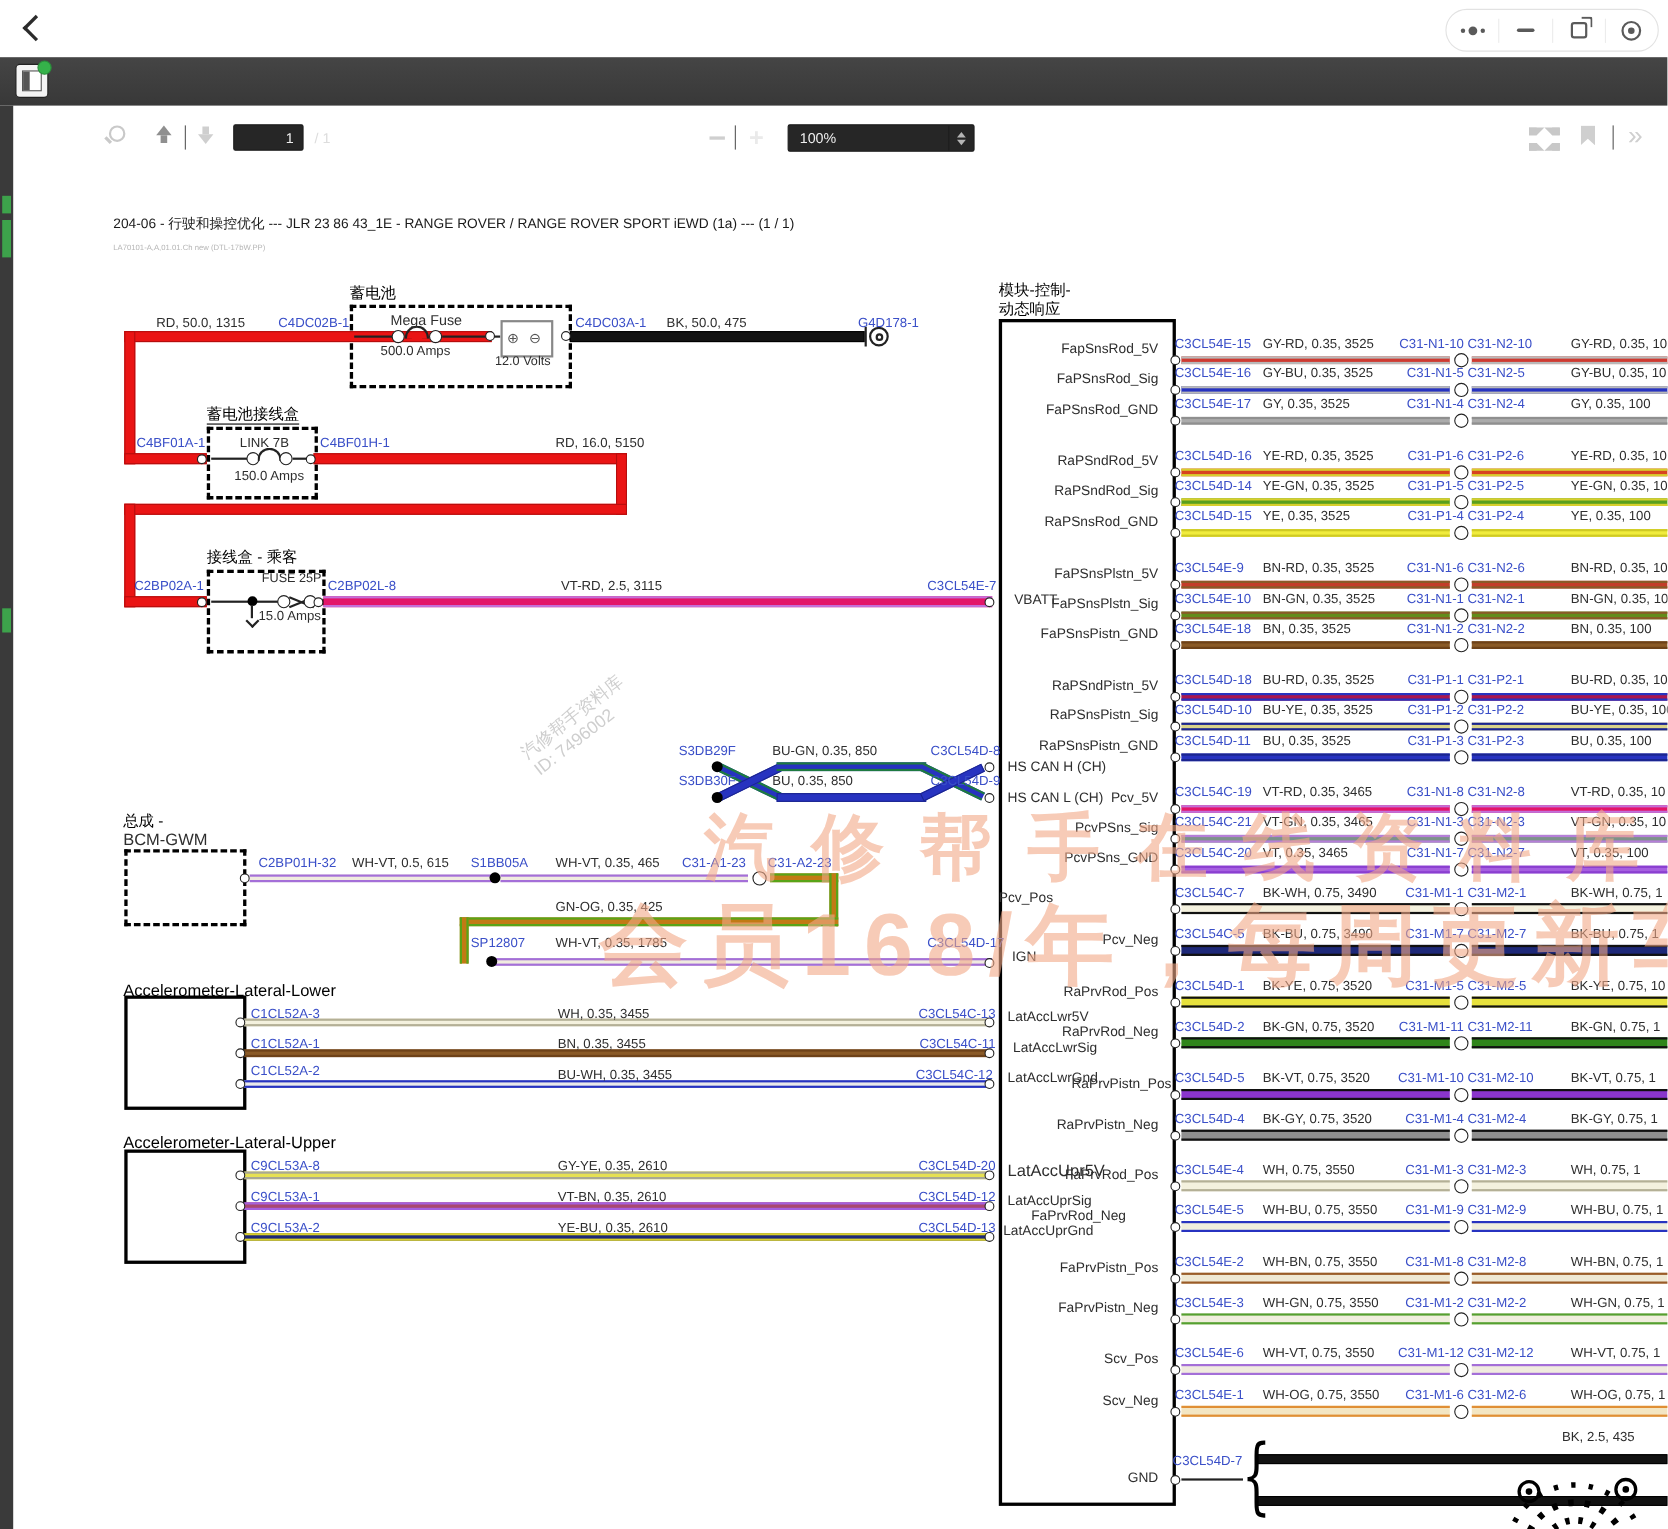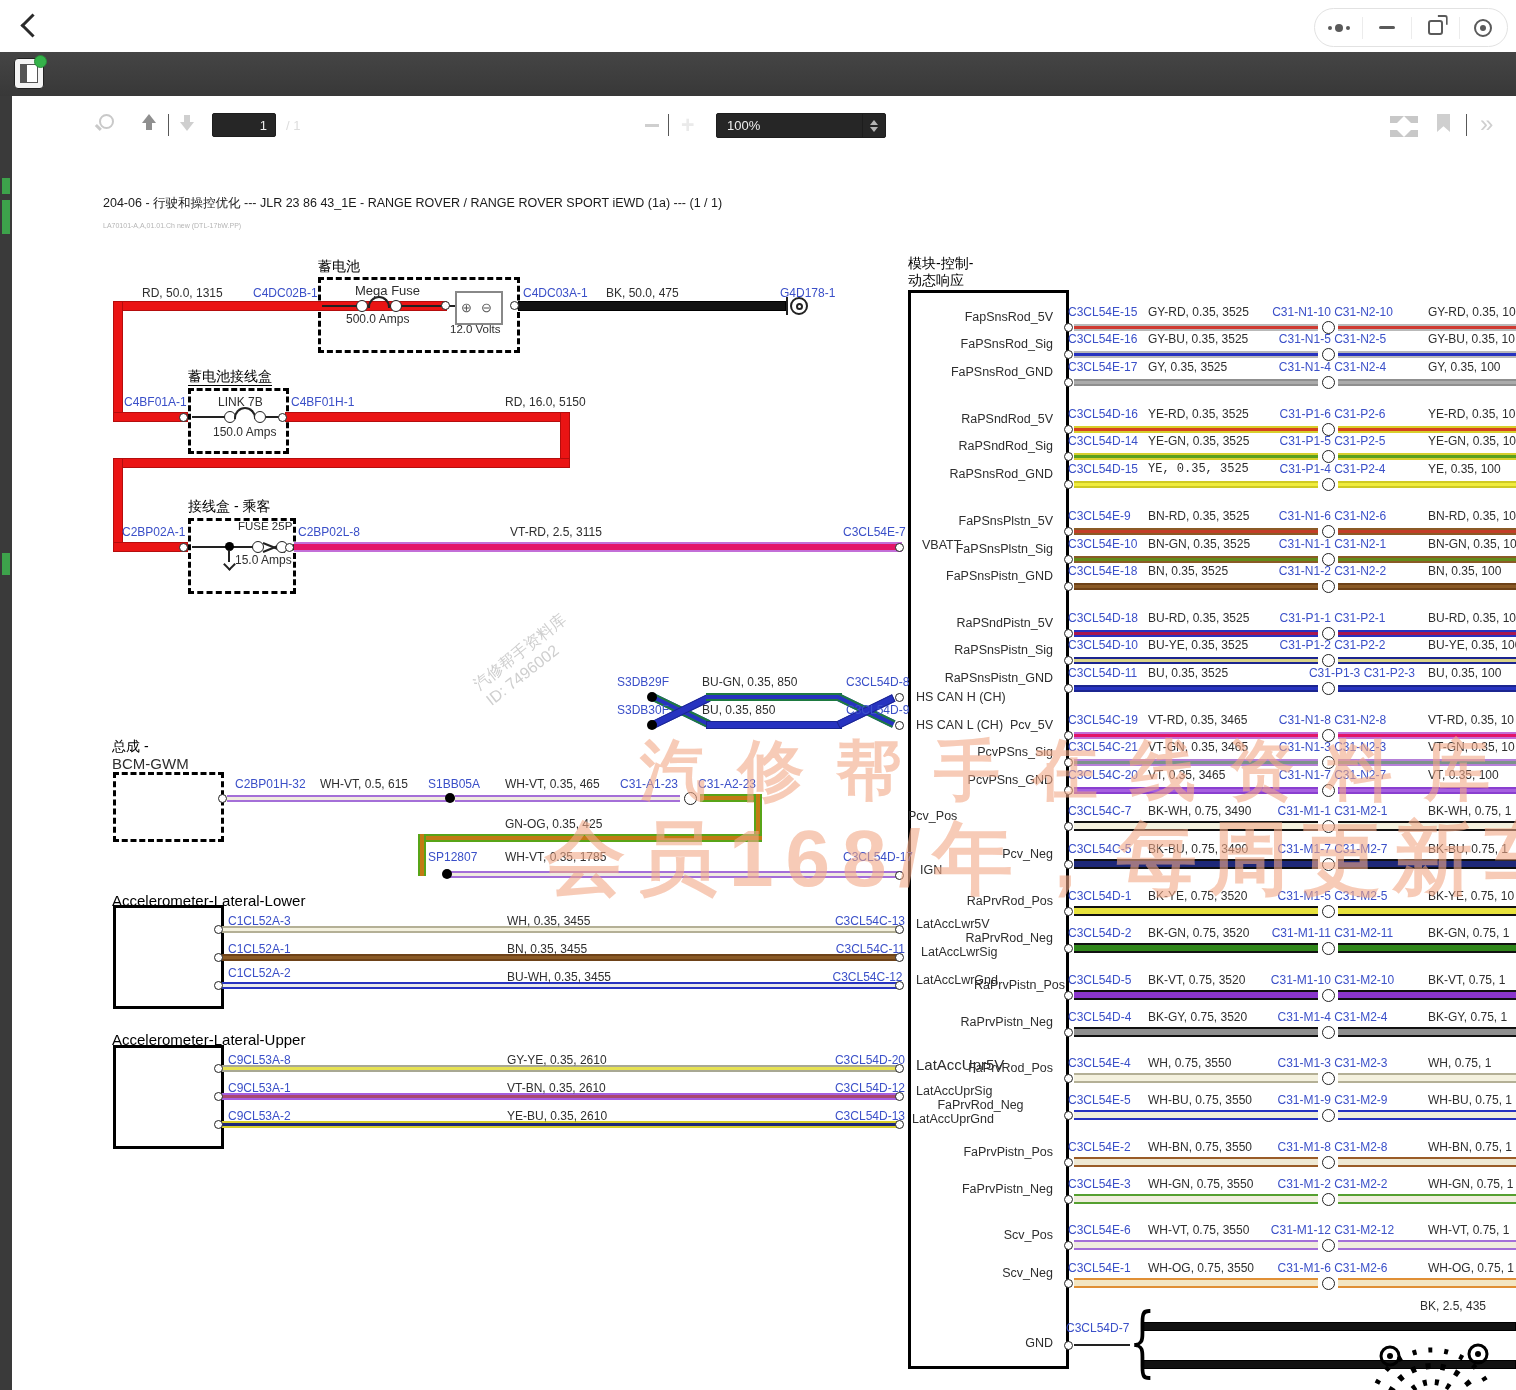--- a/index.html
+++ b/index.html
@@ -334,21 +334,21 @@
     <div class="lbl blue" style="left: 1068px; top: 435px;">C3CL54D-14</div>
     <div class="lbl" style="left: 1148px; top: 435px;">YE-GN, 0.35, 3525</div>
     <div class="lbl blue" style="left: 1250px; width: 165px; text-align: center; top: 435px;">C31-P1-5  C31-P2-5</div>
     <div class="lbl" style="left: 1428px; top: 435px;">YE-GN, 0.35, 10</div>
     <div class="term" style="left: 1064px; top: 479.5px;"></div>
     <div class="wire" style="left: 1074px; top: 480.5px; width: 244px; height: 7px; background: rgb(240, 236, 61); border-top: 2px solid rgb(207, 202, 36); border-bottom: 2px solid rgb(207, 202, 36);"></div>
     <div class="ilc" style="left: 1322px; top: 477.5px;"></div>
     <div class="wire" style="left: 1338px; top: 480.5px; width: 178px; height: 7px; background: rgb(240, 236, 61); border-top: 2px solid rgb(207, 202, 36); border-bottom: 2px solid rgb(207, 202, 36);"></div>
     <div class="lbl" style="left: 908px; width: 145px; text-align: right; top: 467px; font-size: 12.5px;">RaPSnsRod_GND</div>
     <div class="lbl blue" style="left: 1068px; top: 463px;">C3CL54D-15</div>
-    <div class="lbl" style="left: 1148px; top: 463px; font-family: Liberation Mono, monospace;">YE, 0.35, 3525</div>
+    <div class="lbl" style="left: 1148px; top: 463px;">YE, 0.35, 3525</div>
     <div class="lbl blue" style="left: 1250px; width: 165px; text-align: center; top: 463px;">C31-P1-4  C31-P2-4</div>
     <div class="lbl" style="left: 1428px; top: 463px;">YE, 0.35, 100</div>
     <div class="term" style="left: 1064px; top: 526.5px;"></div>
     <div class="wire" style="left: 1074px; top: 527.5px; width: 244px; height: 7px; background: rgb(195, 61, 40); border-top: 2px solid rgb(138, 90, 38); border-bottom: 2px solid rgb(138, 90, 38);"></div>
     <div class="ilc" style="left: 1322px; top: 524.5px;"></div>
     <div class="wire" style="left: 1338px; top: 527.5px; width: 178px; height: 7px; background: rgb(195, 61, 40); border-top: 2px solid rgb(138, 90, 38); border-bottom: 2px solid rgb(138, 90, 38);"></div>
     <div class="lbl" style="left: 908px; width: 145px; text-align: right; top: 514px; font-size: 12.5px;">FaPSnsPlstn_5V</div>
     <div class="lbl blue" style="left: 1068px; top: 510px;">C3CL54E-9</div>
     <div class="lbl" style="left: 1148px; top: 510px;">BN-RD, 0.35, 3525</div>
     <div class="lbl blue" style="left: 1250px; width: 165px; text-align: center; top: 510px;">C31-N1-6  C31-N2-6</div>
@@ -389,21 +389,21 @@
     <div class="lbl" style="left: 1148px; top: 639px;">BU-YE, 0.35, 3525</div>
     <div class="lbl blue" style="left: 1250px; width: 165px; text-align: center; top: 639px;">C31-P1-2  C31-P2-2</div>
     <div class="lbl" style="left: 1428px; top: 639px;">BU-YE, 0.35, 100</div>
     <div class="term" style="left: 1064px; top: 683.5px;"></div>
     <div class="wire" style="left: 1074px; top: 684.5px; width: 244px; height: 7px; background: rgb(39, 51, 192); border-top: 2px solid rgb(27, 37, 144); border-bottom: 2px solid rgb(27, 37, 144);"></div>
     <div class="ilc" style="left: 1322px; top: 681.5px;"></div>
     <div class="wire" style="left: 1338px; top: 684.5px; width: 178px; height: 7px; background: rgb(39, 51, 192); border-top: 2px solid rgb(27, 37, 144); border-bottom: 2px solid rgb(27, 37, 144);"></div>
     <div class="lbl" style="left: 908px; width: 145px; text-align: right; top: 671px; font-size: 12.5px;">RaPSnsPistn_GND</div>
     <div class="lbl blue" style="left: 1068px; top: 667px;">C3CL54D-11</div>
     <div class="lbl" style="left: 1148px; top: 667px;">BU, 0.35, 3525</div>
-    <div class="lbl blue" style="left: 1250px; width: 165px; text-align: right; top: 667px;">C31-P1-3  C31-P2-3</div>
+    <div class="lbl blue" style="left: 1250px; width: 165px; text-align: center; top: 667px;">C31-P1-3  C31-P2-3</div>
     <div class="lbl" style="left: 1428px; top: 667px;">BU, 0.35, 100</div>
     <div class="term" style="left: 1064px; top: 730.5px;"></div>
     <div class="wire" style="left: 1074px; top: 731.5px; width: 244px; height: 7px; background: rgb(227, 21, 105); border-top: 2px solid rgb(195, 111, 216); border-bottom: 2px solid rgb(195, 111, 216);"></div>
     <div class="ilc" style="left: 1322px; top: 728.5px;"></div>
     <div class="wire" style="left: 1338px; top: 731.5px; width: 178px; height: 7px; background: rgb(227, 21, 105); border-top: 2px solid rgb(195, 111, 216); border-bottom: 2px solid rgb(195, 111, 216);"></div>
     <div class="lbl" style="left: 908px; width: 145px; text-align: right; top: 718px; font-size: 12.5px;">Pcv_5V</div>
     <div class="lbl blue" style="left: 1068px; top: 714px;">C3CL54C-19</div>
     <div class="lbl" style="left: 1148px; top: 714px;">VT-RD, 0.35, 3465</div>
     <div class="lbl blue" style="left: 1250px; width: 165px; text-align: center; top: 714px;">C31-N1-8  C31-N2-8</div>
     <div class="lbl" style="left: 1428px; top: 714px;">VT-RD, 0.35, 10</div>

